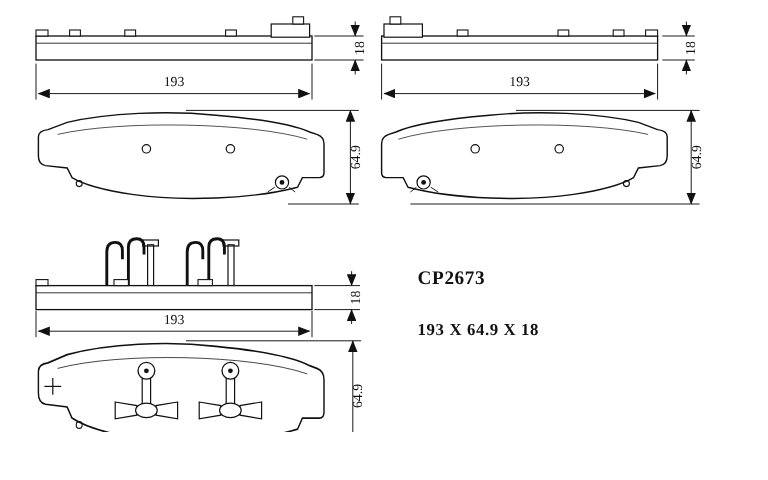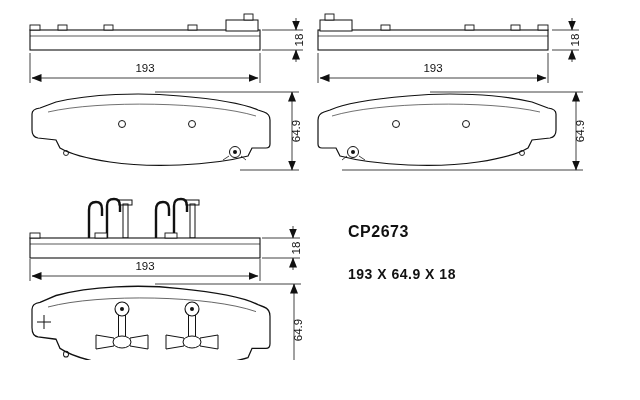--- a/index.html
+++ b/index.html
@@ -1,21 +1,21 @@
 <!DOCTYPE html>
 <html><head>
 <meta charset="utf-8">
 <style>
   html, body { margin: 0; padding: 0; background: #ffffff; }
   #stage {
     position: relative;
     width: 640px;
     height: 360px;
     background: #ffffff;
-    font-family: Liberation Sans, sans-serif;
+    font-family: Liberation Serif, serif;
     overflow: hidden;
   }
   svg { position: absolute; top: 0; left: 0; }
   text { fill: #111; }
   .dim-label { font-size: 11.5px; }
   .part-code { font-size: 16px; font-weight: bold; letter-spacing: 0.5px; }
   .part-size { font-size: 14px; font-weight: bold; letter-spacing: 0.5px; }
 </style>
 </head>
 <body>

